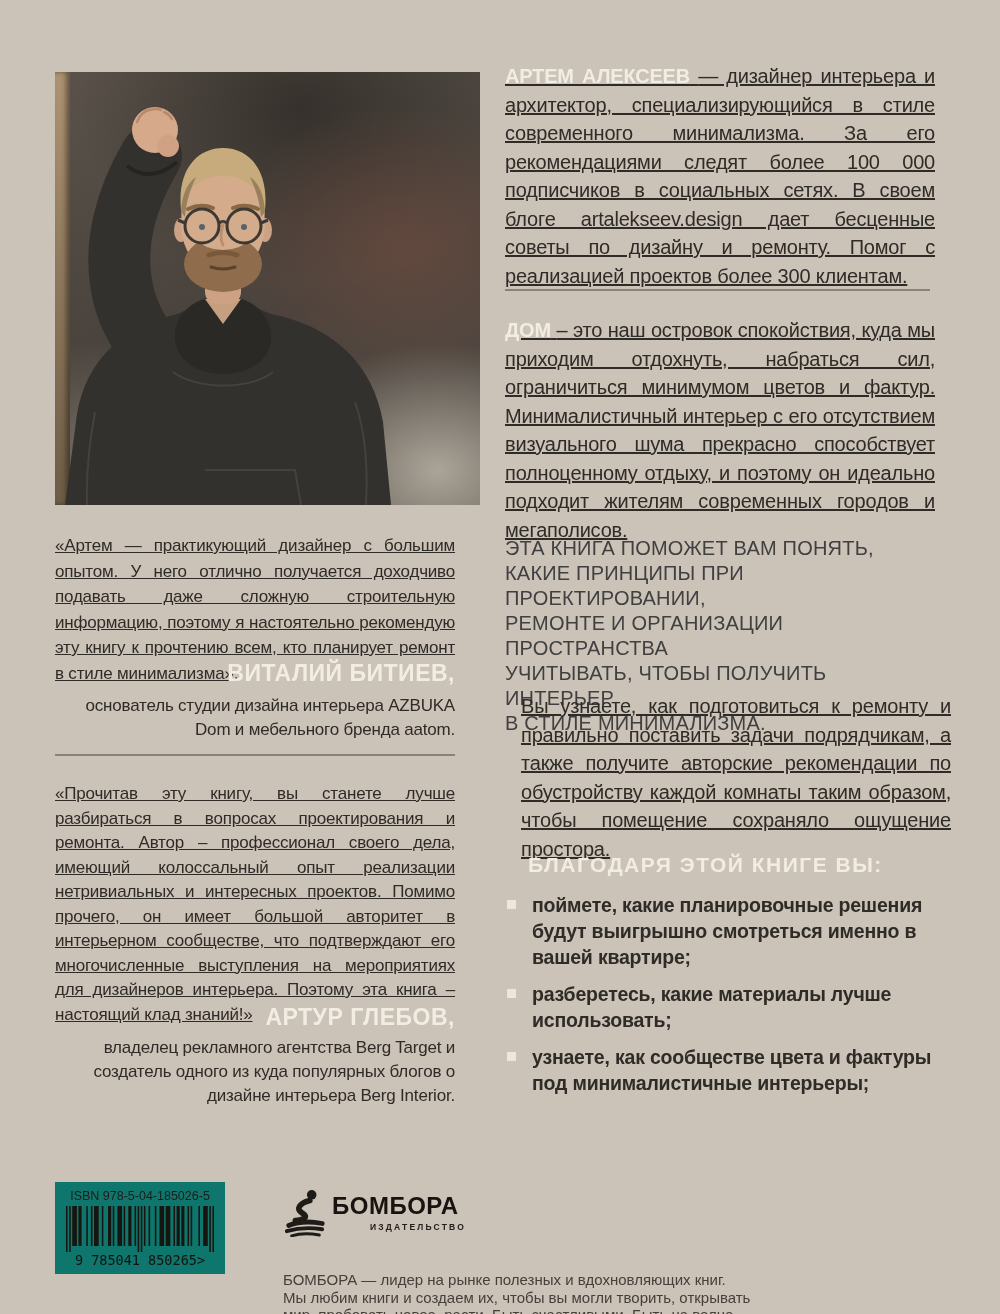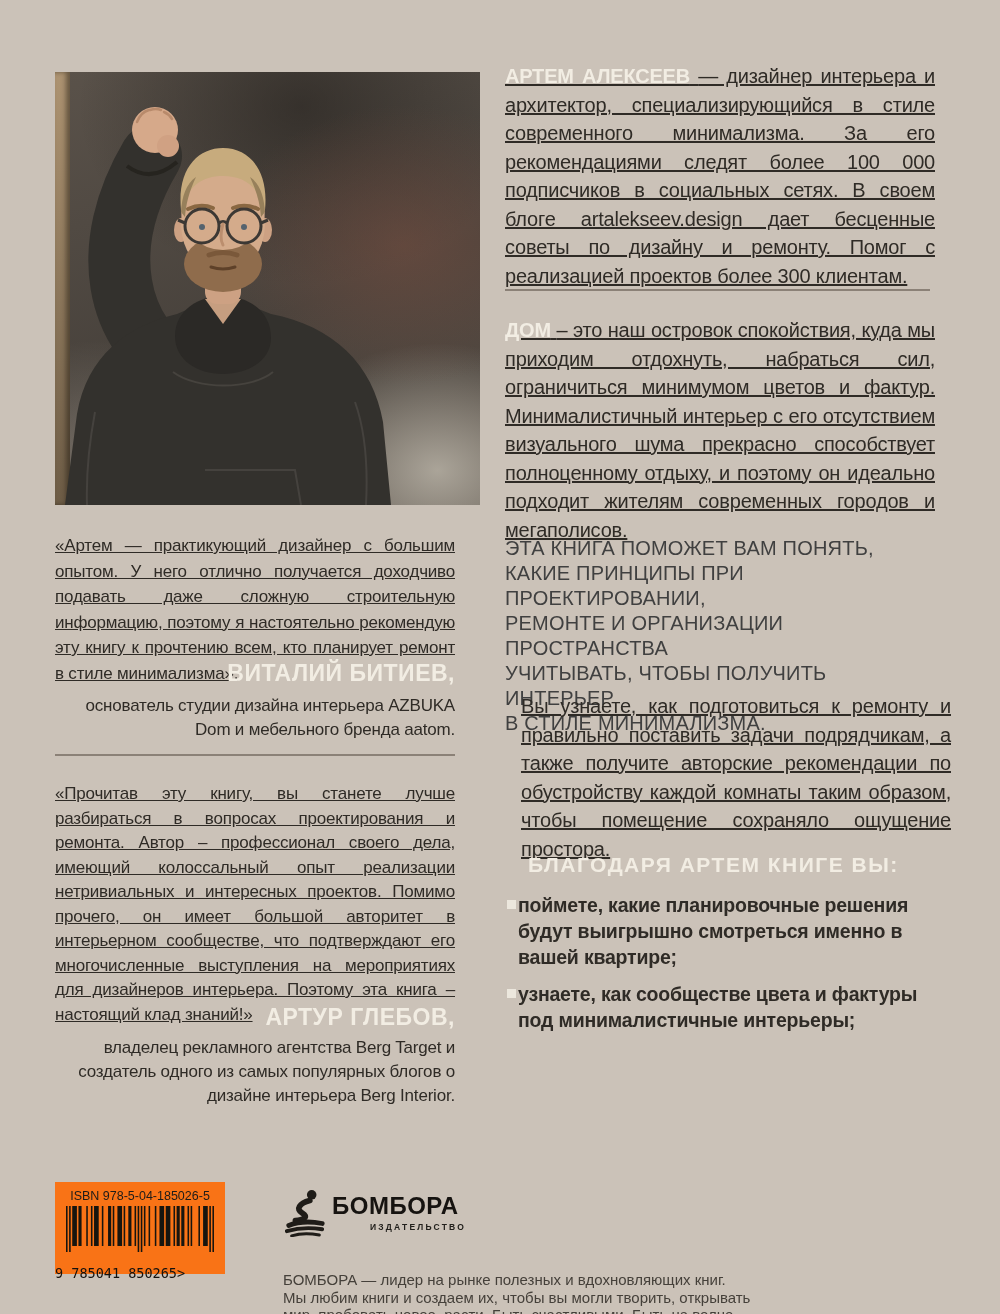--- a/index.html
+++ b/index.html
@@ -32,33 +32,33 @@
   .para{text-align:justify;letter-spacing:-0.2px;text-decoration:underline;}
   .r-body{font-size:20px;line-height:28.5px;}
   .l-body{font-size:17px;line-height:25.5px;}
   .lead{color:#f2ede3;font-weight:bold;}
   .caps-dark{
     font-weight:normal;white-space:pre-line;
     font-size:20px;line-height:25px;letter-spacing:0.2px;color:#404040;
   }
   .benefits-h{color:#f2ede3;font-weight:bold;font-size:21px;letter-spacing:1.5px;}
   .benefits-list{list-style:none;margin:0;padding:0;}
-  .benefits-list li{display:flex;gap:2px;margin-bottom:11px;
+  .benefits-list li{display:flex;gap:16px;margin-bottom:11px;
     font-weight:bold;font-size:19.5px;line-height:26px;letter-spacing:-0.2px;}
   .sq{width:9px;height:9px;background:#ece7dd;margin-top:8px;flex:none;}
   .attr-name{color:#f2ede3;font-weight:bold;font-size:23px;text-align:right;letter-spacing:0.5px;}
   .attr-role{text-align:right;font-size:17px;line-height:24px;letter-spacing:-0.2px;}
   .divider{height:2px;background:#8b8177;}
   
-  .barcode-panel{left:55px;top:1182px;width:170px;height:92px;background:#f97316;}
+  .barcode-panel{left:55px;top:1182px;width:170px;height:92px;background:#0f766e;}
   .isbn{left:0;top:7px;width:170px;text-align:center;font-size:12.5px;color:#1e1c19;}
   .bars{left:11px;top:24px;}
   .bars rect{fill:#17150f;}
-  .bdigits{left:0;top:70px;width:170px;
-    font-family:"DejaVu Sans Mono",monospace;font-size:13.5px;color:#14120f;margin-top:13px;}
+  .bdigits{left:0;top:70px;width:170px;text-align:center;
+    font-family:"DejaVu Sans Mono",monospace;font-size:13.5px;color:#14120f;}
   .pub-name{left:332px;top:1192px;font-size:24px;font-weight:bold;letter-spacing:0.5px;color:#161310;}
   .pub-sub{left:334px;top:1222px;font-size:8.5px;font-weight:bold;letter-spacing:2.2px;color:#22201c;padding-left:36px;}
   .pub-desc{left:283px;top:1271px;white-space:pre-line;
     font-size:15px;line-height:17.5px;color:#45403a;}
 </style>
 </head>
 <body>
 
 <div class="abs photo">
   <div class="abs beam"></div>
@@ -117,42 +117,46 @@
 <p class="abs rcol r-body para" style="top:316px;margin:0;"><span class="lead">ДОМ</span> <span>– это наш островок спокойствия, куда мы приходим отдохнуть, набраться сил, ограничиться минимумом цветов и фактур. Минималистичный интерьер с его отсутствием визуального шума прекрасно способствует полноценному отдыху, и поэтому он идеально подходит жителям современных городов и мегаполисов.</span></p>
 
 <div class="abs rcol caps-dark" style="top:536px;">ЭТА КНИГА ПОМОЖЕТ ВАМ ПОНЯТЬ,
 КАКИЕ ПРИНЦИПЫ ПРИ ПРОЕКТИРОВАНИИ,
 РЕМОНТЕ И ОРГАНИЗАЦИИ ПРОСТРАНСТВА
 УЧИТЫВАТЬ, ЧТОБЫ ПОЛУЧИТЬ ИНТЕРЬЕР
 В СТИЛЕ МИНИМАЛИЗМА.</div>
 
 <p class="abs rcol r-body para" style="top:676px;margin:16px;">Вы узнаете, как подготовиться к ремонту и правильно поставить задачи подрядчикам, а также получите авторские рекомендации по обустройству каждой комнаты таким образом, чтобы помещение сохраняло ощущение простора.</p>
 
-<div class="abs benefits-h" style="left:528px;top:853px;">БЛАГОДАРЯ АРТЕМ КНИГЕ ВЫ:</div>
+<div class="abs benefits-h" style="left:528px;top:853px;">БЛАГОДАРЯ ЭТОЙ КНИГЕ ВЫ:</div>
 
 <ul class="abs benefits-list" style="left:507px;top:892px;width:428px;">
   <li>
       <span class="sq"></span>
       <span>поймете, какие планировочные решения будут выигрышно смотреться именно в вашей квартире;</span>
     </li>
   <li>
       <span class="sq"></span>
+      <span>разберетесь, какие материалы лучше использовать;</span>
+    </li>
+  <li>
+      <span class="sq"></span>
       <span>узнаете, как сообществе цвета и фактуры под минималистичные интерьеры;</span>
     </li>
 </ul>
 
 <p class="abs lcol l-body para" style="top:533px;margin:0;">«Артем — практикующий дизайнер с большим опытом. У него отлично получается доходчиво подавать даже сложную строительную информацию, поэтому я настоятельно рекомендую эту книгу к прочтению всем, кто планирует ремонт в стиле минимализма».</p>
 <div class="abs lcol attr-name" style="top:660px;">ВИТАЛИЙ БИТИЕВ,</div>
 <div class="abs lcol attr-role" style="top:694px;">основатель студии дизайна интерьера AZBUKA Dom и мебельного бренда aatom.</div>
 
 <div class="abs divider" style="left:55px;top:754px;width:400px;"></div>
 
 <p class="abs lcol l-body para" style="top:782px;margin:0;line-height:24.5px;">«Прочитав эту книгу, вы станете лучше разбираться в вопросах проектирования и ремонта. Автор – профессионал своего дела, имеющий колоссальный опыт реализации нетривиальных и интересных проектов. Помимо прочего, он имеет большой авторитет в интерьерном сообществе, что подтверждают его многочисленные выступления на мероприятиях для дизайнеров интерьера. Поэтому эта книга – настоящий клад знаний!»</p>
 <div class="abs lcol attr-name" style="top:1004px;">АРТУР ГЛЕБОВ,</div>
-<div class="abs lcol attr-role" style="top:1036px;">владелец рекламного агентства Berg Target и создатель одного из самых популярных блогов о дизайне интерьера Berg Interior.</div>
+<div class="abs lcol attr-role" style="top:1036px;">владелец рекламного агентства Berg Target и создатель одного из куда популярных блогов о дизайне интерьера Berg Interior.</div>
 
 <div class="abs barcode-panel">
   <div class="abs isbn">ISBN 978-5-04-185026-5</div>
   <svg class="abs bars" width="148" height="46" viewBox="0 0 148 46">
       <rect x="0.00" y="0" width="1.56" height="46"></rect>
       <rect x="3.12" y="0" width="1.56" height="46"></rect>
       <rect x="6.23" y="0" width="4.67" height="40"></rect>
       <rect x="12.46" y="0" width="3.12" height="40"></rect>
       <rect x="20.25" y="0" width="1.56" height="40"></rect>
       <rect x="24.93" y="0" width="1.56" height="40"></rect>

